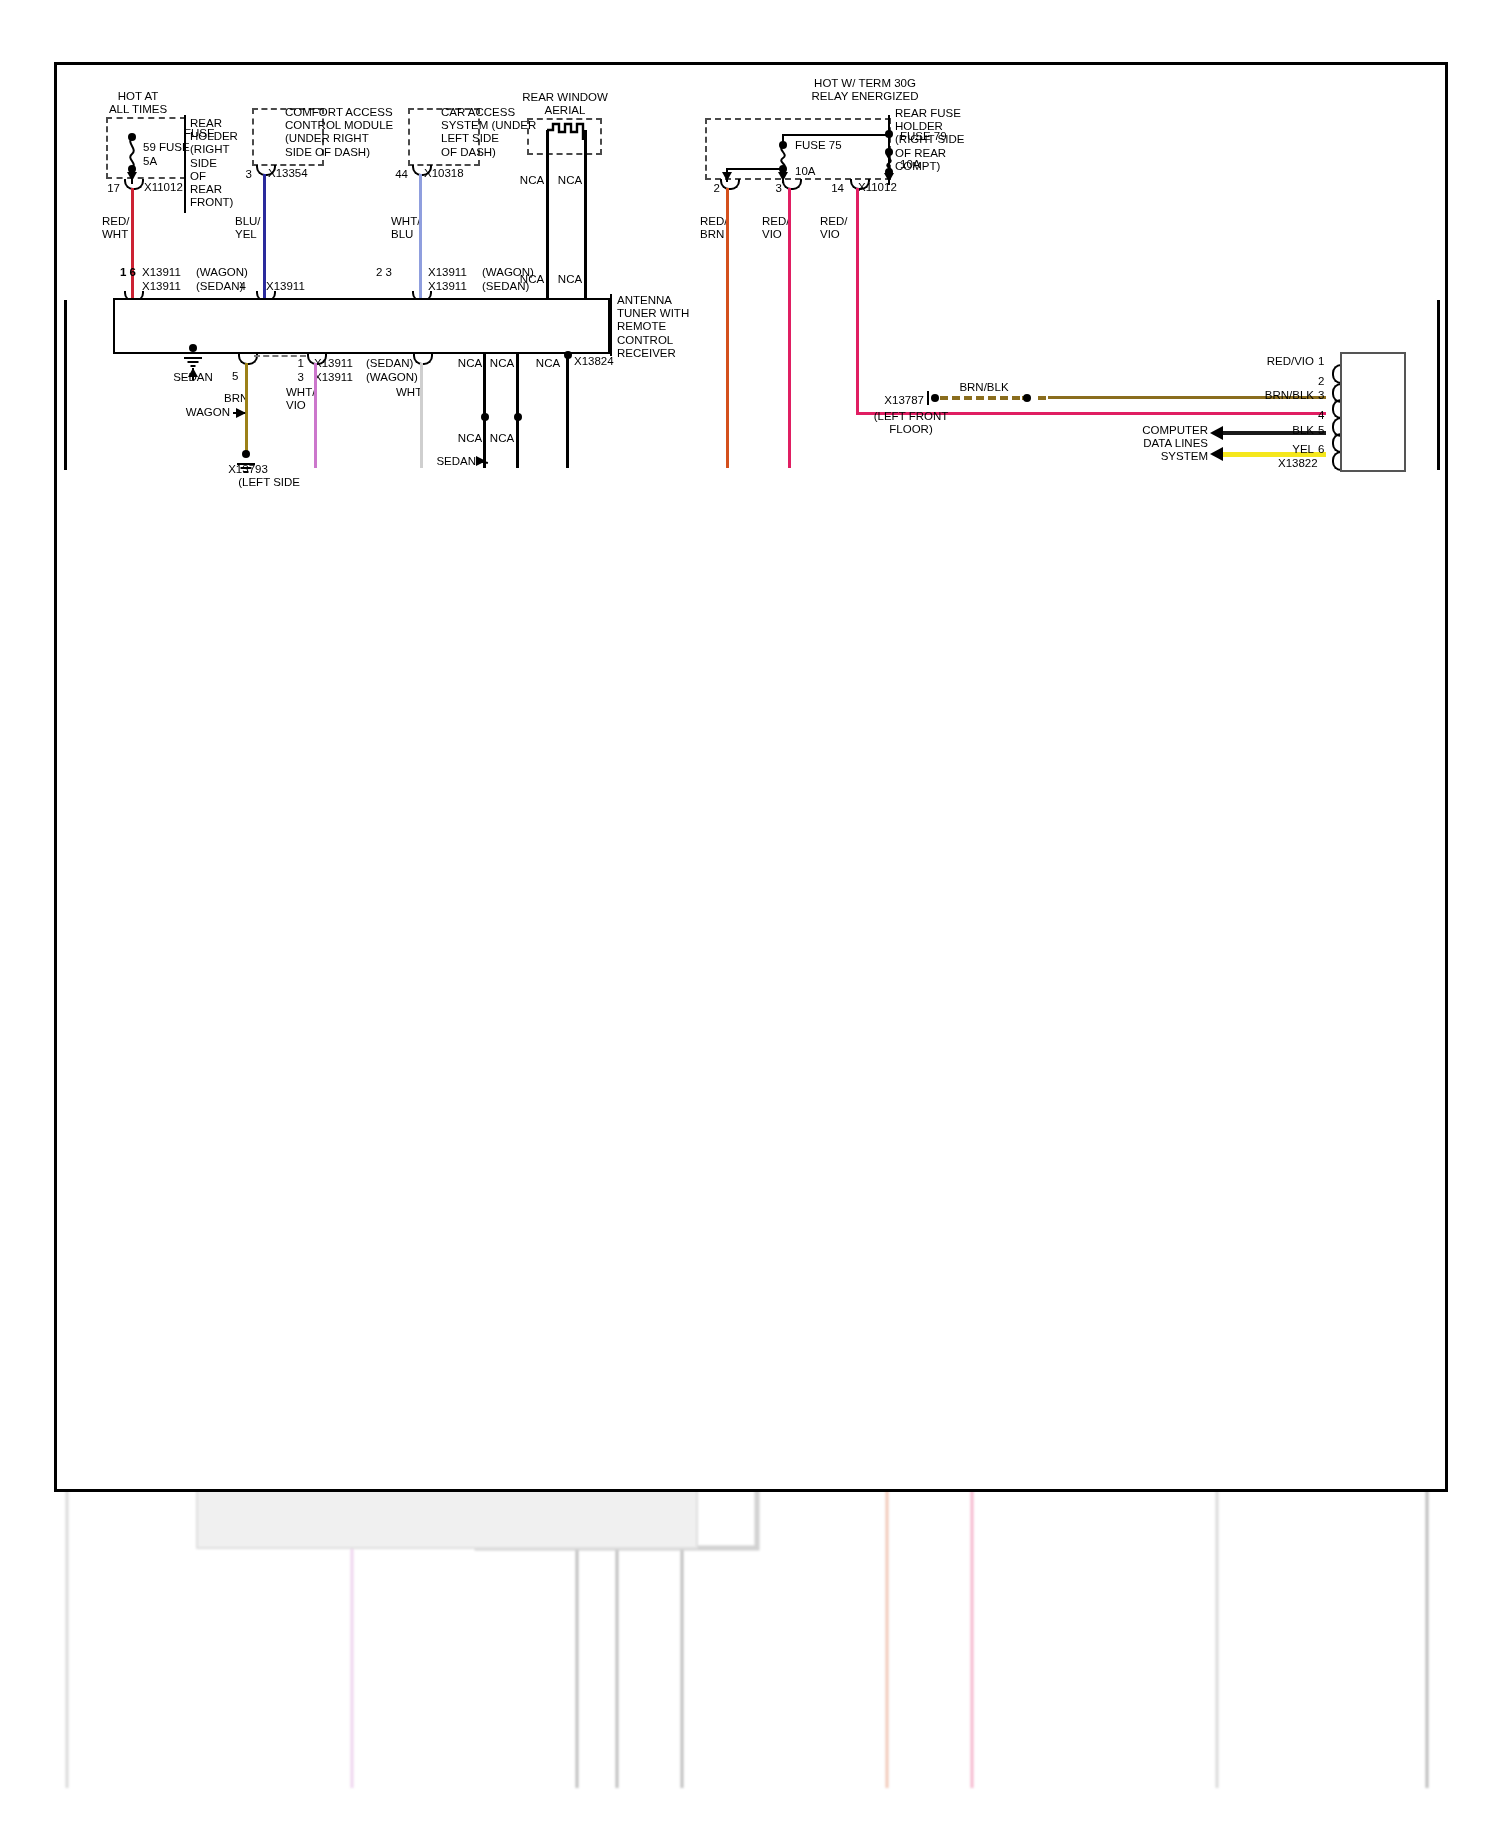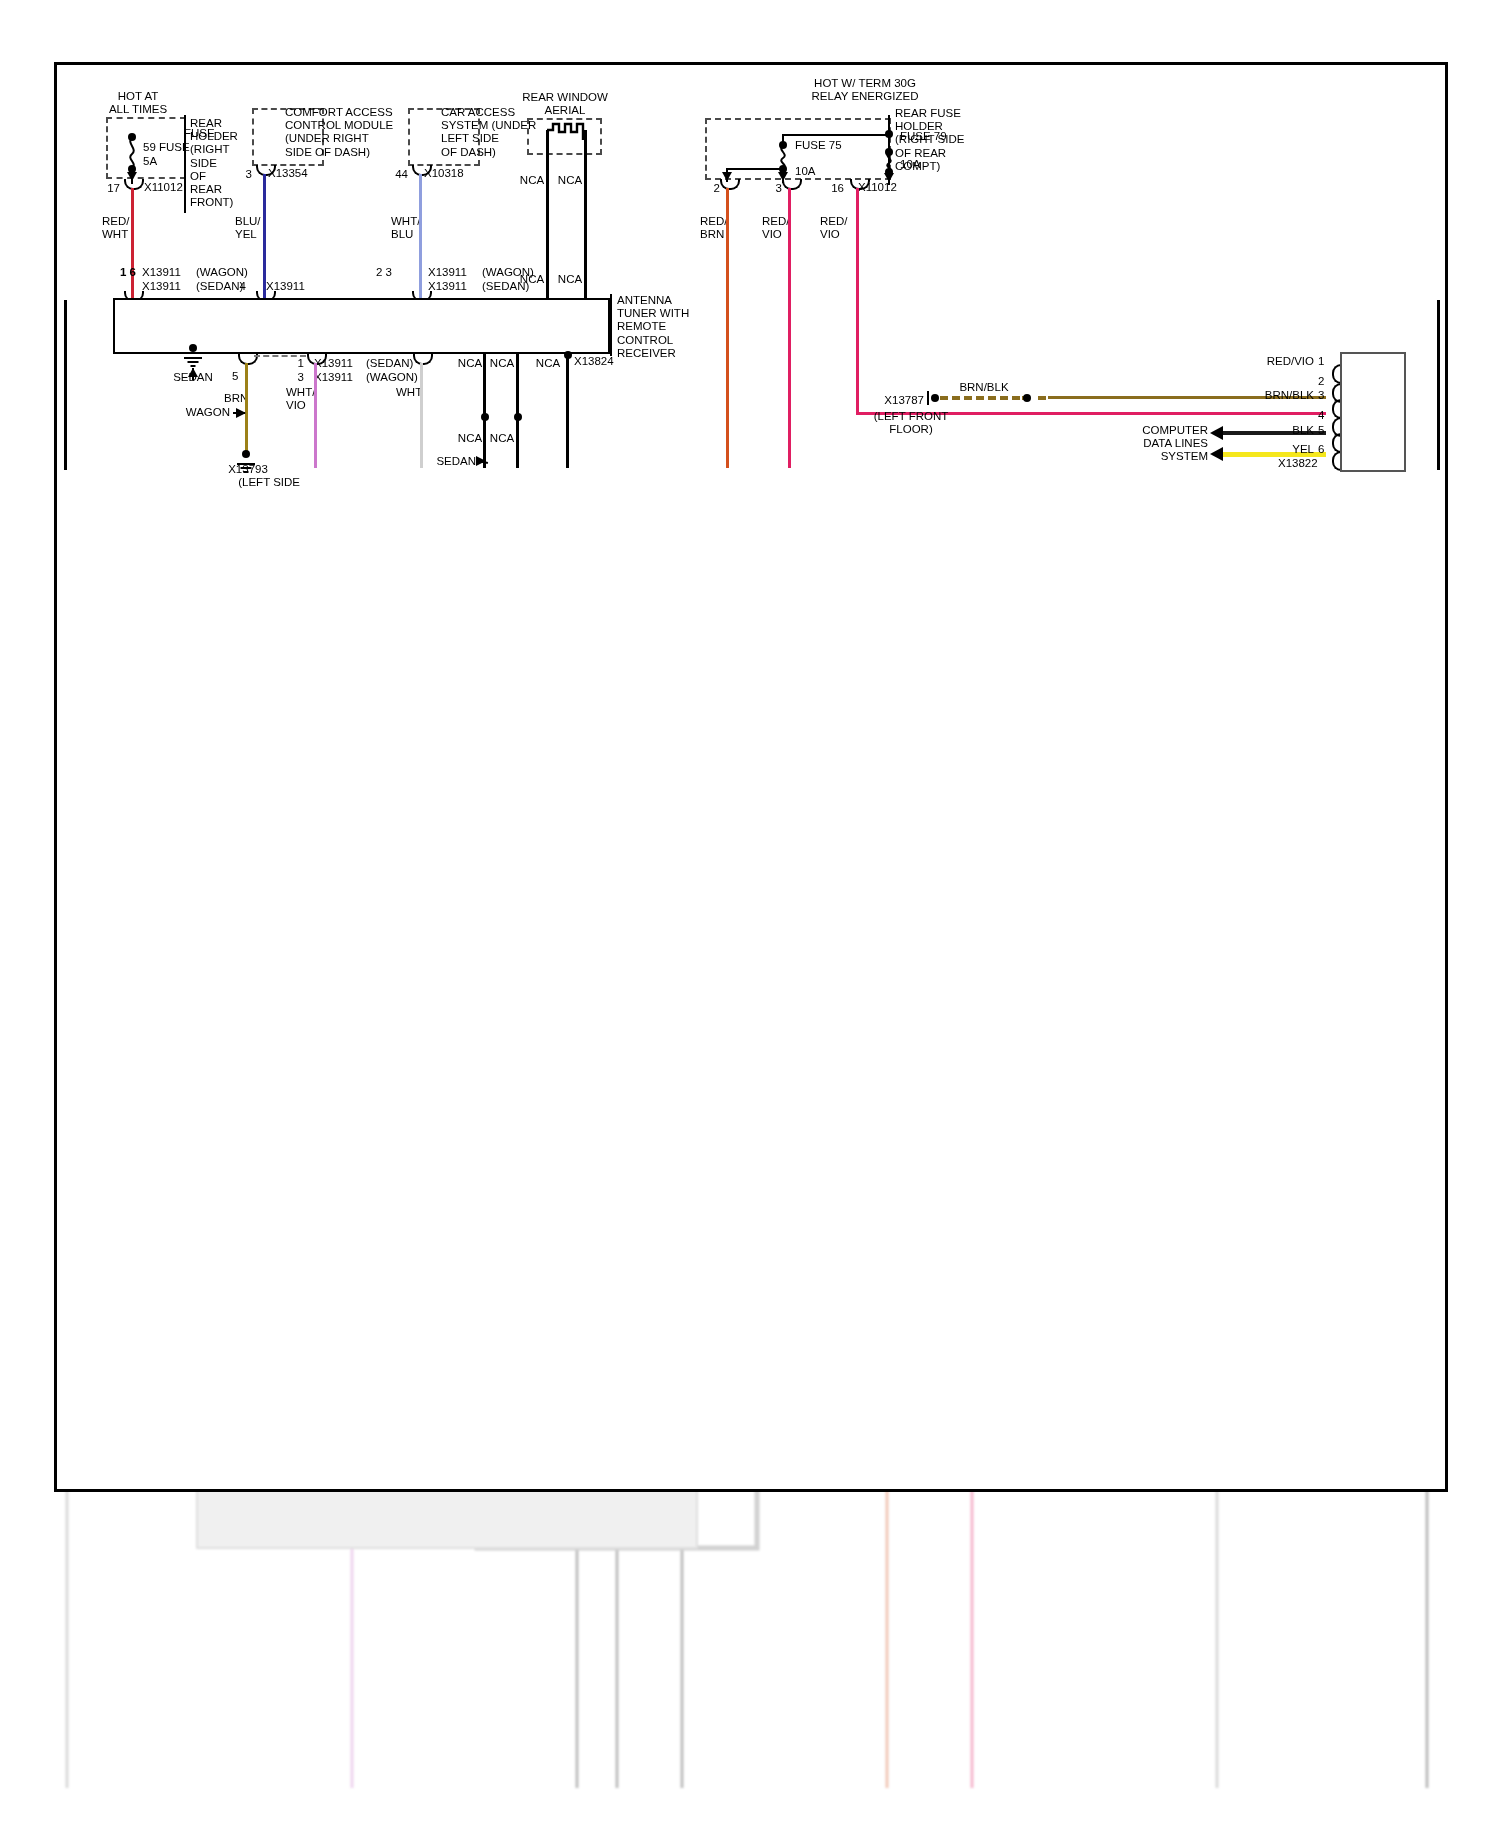--- a/index.html
+++ b/index.html
@@ -231,21 +231,21 @@
   <div class="lbl" style="left:700px;top:215px;">RED/
 BRN</div>
   <div class="vw" style="left:726px;top:188px;height:280px;background:#d4501d;"></div>
 
   <div class="lbl r" style="left:760px;top:182px;width:22px;">3</div>
   <div class="cup" style="left:782px;top:179px;"></div>
   <div class="lbl" style="left:762px;top:215px;">RED/
 VIO</div>
   <div class="vw" style="left:788px;top:188px;height:280px;background:#e01e62;"></div>
 
-  <div class="lbl r" style="left:820px;top:182px;width:24px;">16</div>
+  <div class="lbl r" style="left:820px;top:182px;width:24px;">14</div>
   <div class="cup" style="left:850px;top:179px;"></div>
   <div class="lbl" style="left:858px;top:181px;">X11012</div>
   <div class="lbl" style="left:820px;top:215px;">RED/
 VIO</div>
   <div class="vw" style="left:856px;top:188px;height:226px;background:#e01e62;"></div>
   <div class="hw" style="left:856px;top:412px;width:470px;background:#e01e62;"></div>
 
   <div class="lbl r" style="left:100px;top:266px;width:36px;font-weight:bold;">1 6</div>
   <div class="lbl" style="left:142px;top:266px;">X13911</div>
   <div class="lbl" style="left:196px;top:266px;">(WAGON)</div>

